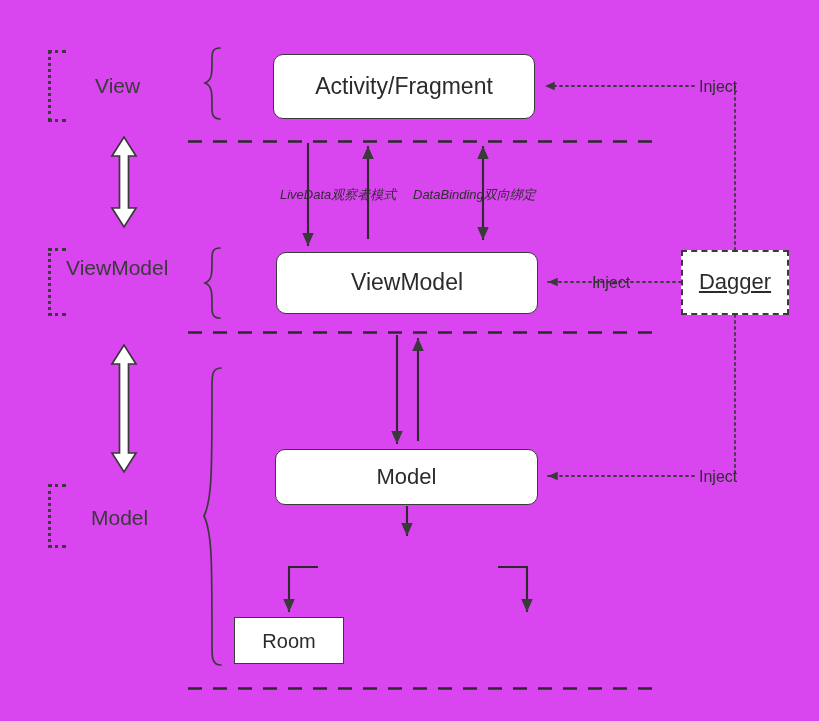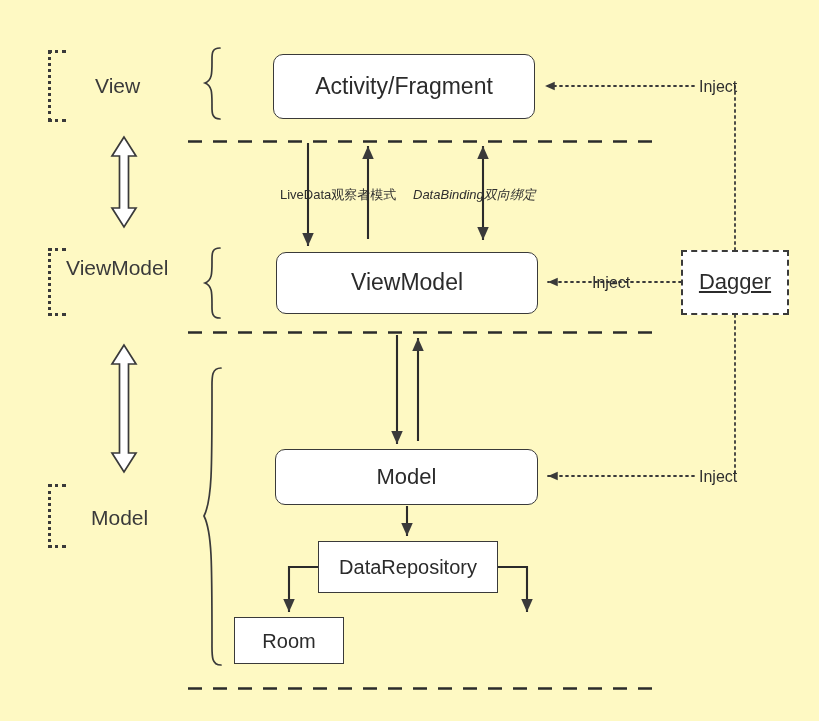--- a/index.html
+++ b/index.html
@@ -8,21 +8,21 @@
     padding: 0;
     background: #ffffff;
   }
   body {
     font-family: "Liberation Sans", "DejaVu Sans", sans-serif;
   }
   #canvas {
     position: relative;
     width: 819px;
     height: 721px;
-    background: #fef9c3;
+    background: #d946ef;
     overflow: hidden;
   }
   #canvas svg.layer {
     position: absolute;
     left: 0;
     top: 0;
     width: 819px;
     height: 721px;
     pointer-events: none;
   }
@@ -85,21 +85,21 @@
   #bracket-viewmodel { left: 48px; top: 248px; height: 68px; }
   #bracket-model     { left: 48px; top: 484px; height: 64px; }
 
   
   .edge-label {
     position: absolute;
     color: #2f2f2f;
     font-size: 13px;
     white-space: nowrap;
   }
-  #label-livedata    { left: 280px; top: 186px; }
+  #label-livedata    { left: 280px; top: 186px; font-style: italic; }
   #label-databinding { left: 413px; top: 186px; font-style: italic; }
 
   
   .inject-label {
     position: absolute;
     color: #2f2f2f;
     font-size: 16px;
     white-space: nowrap;
   }
   #label-inject-top    { left: 699px; top: 78px;  }
@@ -190,21 +190,20 @@
   <div class="tier-label" id="label-view">View</div>
   <div class="tier-label" id="label-viewmodel">ViewModel</div>
   <div class="tier-label" id="label-model">Model</div>
 
   <div class="node rounded" id="node-activity">Activity/Fragment</div>
 
   <div class="node rounded" id="node-viewmodel">ViewModel</div>
 
   <div class="node rounded" id="node-model">Model</div>
 
-  <div class="node sharp" id="node-datarepo">DataRepository</div>
 
   <div class="node sharp" id="node-room">Room</div>
 
 
   <div class="node dashed" id="node-dagger">Dagger</div>
 
   <div class="edge-label" id="label-livedata">LiveData观察者模式</div>
   <div class="edge-label" id="label-databinding">DataBinding双向绑定</div>
 
   <div class="inject-label" id="label-inject-top">Inject</div>

